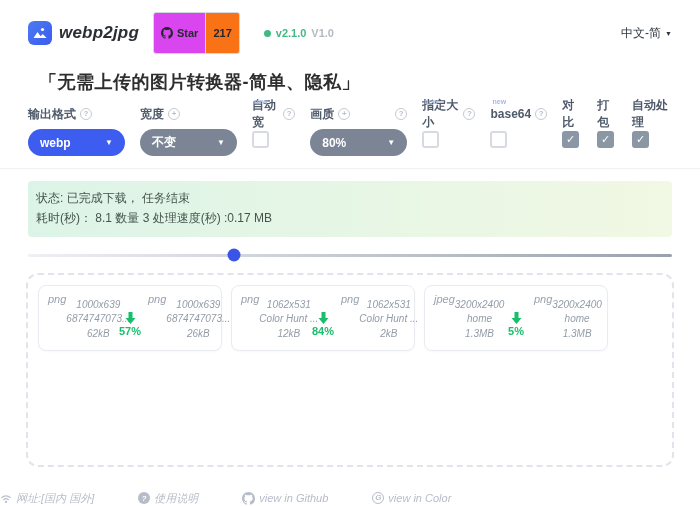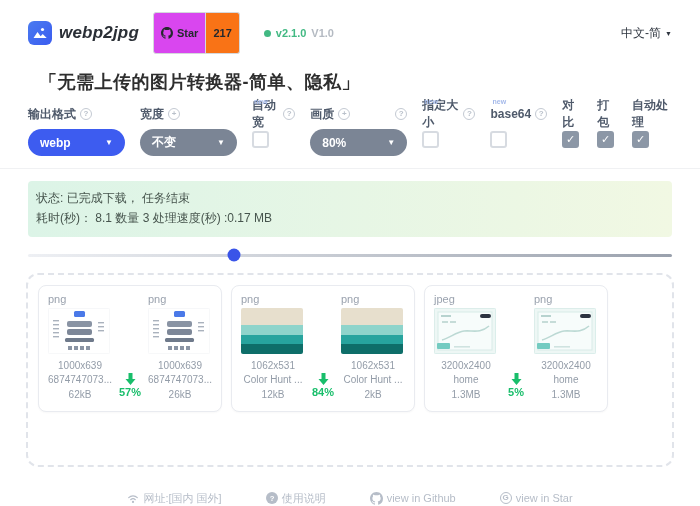--- a/index.html
+++ b/index.html
@@ -53,30 +53,30 @@
   .slider { position:relative; margin:17px 28px 0 28px; height:3px; border-radius:2px;
     background:linear-gradient(90deg,#eef0f4,#9aa1ad); }
   .slider-handle { position:absolute; top:50%; transform:translate(-50%,-50%); width:13px; height:13px;
     border-radius:50%; background:#3a54e8; cursor:pointer; }
 
   
   .dropzone { margin:16px 26px 0 26px; height:194px; border:2px dashed #e1e4ea; border-radius:12px;
     padding:10px; display:flex; align-items:flex-start; gap:9px; }
   .card { background:#fff; border:1px solid #e9ebf0; border-radius:8px; padding:7px 9px 9px 9px;
     display:flex; gap:5px; box-shadow:0 1px 2px rgba(0,0,0,.03); }
-  .fig { display:flex; flex-direction:column; width:64px; }
+  .fig { display:flex; flex-direction:row; width:64px;font-style:italic; }
   .fmt { font-size:11px; color:#9aa2ae; margin-bottom:3px; }
   .thumb { width:62px; height:46px; border-radius:2px; display:block; cursor:pointer; }
   .cap { margin-top:5px; text-align:center; font-size:10px; color:#939ca8; line-height:1.45; white-space:nowrap; }
   .mid { display:flex; flex-direction:column; align-items:center; justify-content:flex-end; padding-bottom:4px; width:26px; }
   .pct { font-size:11px; font-weight:bold; color:#19be6b; margin-top:1px; }
 
   
   .footer { margin-top:24px; text-align:center; color:#b6bdc8; font-size:11px; }
-  .footer-row { display:flex; justify-content:center; gap:44px; align-items:center; }
+  .footer-row { display:flex; gap:44px; align-items:center;font-style:italic; }
   .flink { display:inline-flex; align-items:center; gap:4px; color:#b6bdc8; cursor:pointer; }
   .fother { margin-top:12px; color:#b6bdc8; cursor:pointer; }
   .gitee-circle { width:12px; height:12px; border:1px solid #b6bdc8; border-radius:50%; font-size:8px;
     line-height:10px; text-align:center; font-weight:bold; display:inline-block; }
 </style>
 </head>
 <body>
 
 <div class="header">
   <span class="logo">
@@ -385,17 +385,17 @@
       <span>使用说明</span>
     </span>
     <span class="flink">
       <svg width="13" height="13" viewBox="0 0 16 16">
         <path fill="#b6bdc8" d="M8 0C3.58 0 0 3.58 0 8c0 3.54 2.29 6.53 5.47 7.59.4.07.55-.17.55-.38 0-.19-.01-.82-.01-1.49-2.01.37-2.53-.49-2.69-.94-.09-.23-.48-.94-.82-1.13-.28-.15-.68-.52-.01-.53.63-.01 1.08.58 1.23.82.72 1.21 1.87.87 2.33.66.07-.52.28-.87.51-1.07-1.78-.2-3.64-.89-3.64-3.95 0-.87.31-1.59.82-2.15-.08-.2-.36-1.02.08-2.12 0 0 .67-.21 2.2.82.64-.18 1.32-.27 2-.27s1.36.09 2 .27c1.53-1.04 2.2-.82 2.2-.82.44 1.1.16 1.92.08 2.12.51.56.82 1.27.82 2.15 0 3.07-1.87 3.75-3.65 3.95.29.25.54.73.54 1.48 0 1.07-.01 1.93-.01 2.2 0 .21.15.46.55.38A8.01 8.01 0 0 0 16 8c0-4.42-3.58-8-8-8z"></path>
       </svg>
       <span>view in Github</span>
     </span>
     <span class="flink">
       <span class="gitee-circle">G</span>
-      <span>view in Star</span>
+      <span>view in Color</span>
     </span>
   </div>
   <div class="fother">其他 [ img2color  http-plug ]</div>
 </div>
 
 </body></html>

